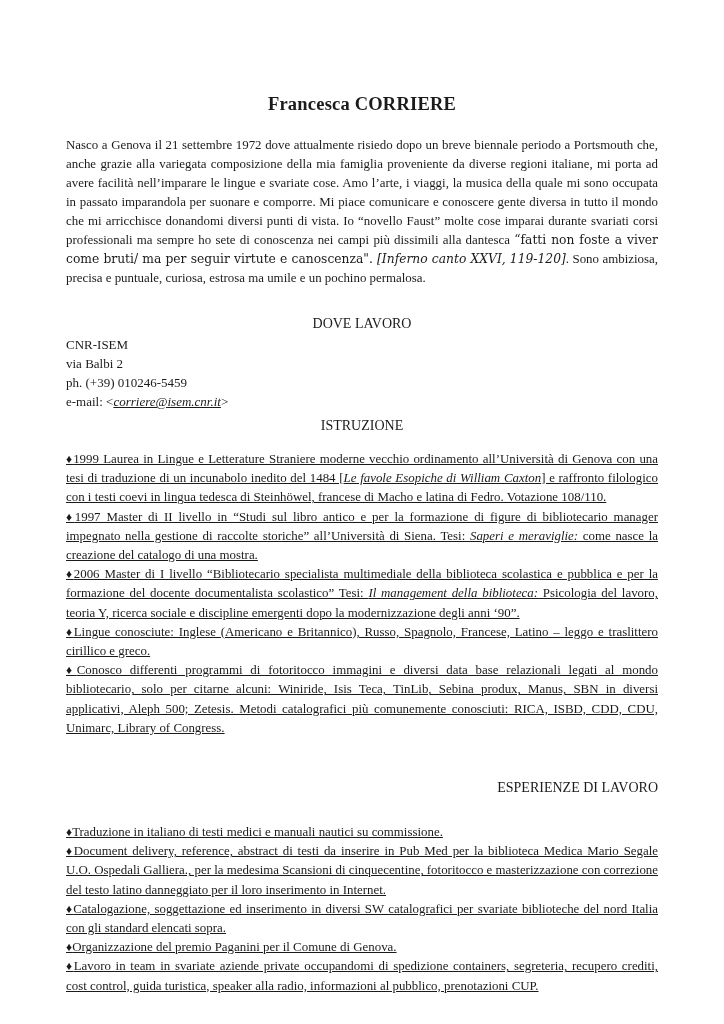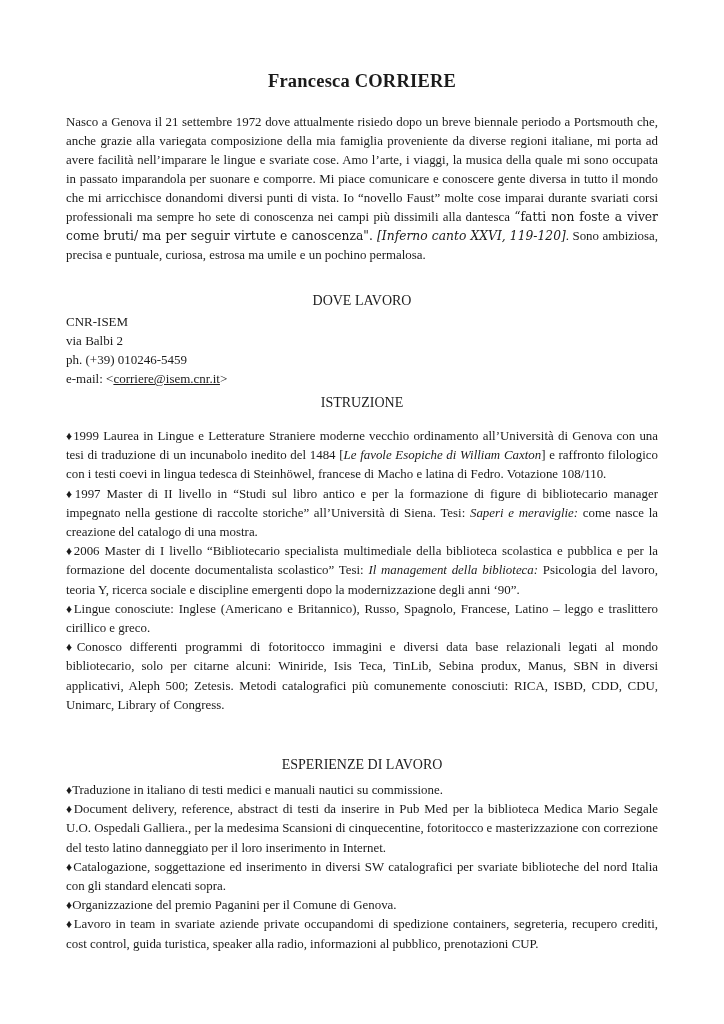--- a/index.html
+++ b/index.html
@@ -12,21 +12,21 @@
     overflow: hidden;
   }
   .page {
     box-sizing: border-box;
     width: 724px;
     height: 1024px;
     padding: 0 66px;
   }
   .title {
     margin: 0;
-    padding-top: 71px;
+    padding-top: 94px;
     text-align: center;
     font-size: 18.5px;
     font-weight: 700;
     letter-spacing: 0.2px;
   }
   .intro {
     margin: 21px 0 0 0;
     text-align: justify;
     font-size: 12.9px;
     line-height: 19px;
@@ -37,36 +37,38 @@
   }
   .italic { font-style: italic; }
   .section-heading {
     margin: 0;
     text-align: center;
     font-size: 14px;
     font-weight: 400;
   }
   .h-dove { margin-top: 28px; margin-bottom: 3px; }
   .h-istruzione { margin-top: 7px; margin-bottom: 16px; }
-  .h-esperienze { margin-top: 42px; margin-bottom: 8px; }
+  .h-esperienze { margin-top: 42px; margin-bottom: 27px; text-align: right; }
   .addr-line {
     margin: 0;
     font-size: 13px;
     line-height: 19px;
   }
   .email {
     color: inherit;
     text-decoration: underline;
     cursor: pointer;
+    font-style: italic;
   }
   .bullet {
     margin: 0;
     text-align: justify;
     font-size: 12.9px;
     line-height: 19.2px;
+    text-decoration: underline;
   }
   .diamond { font-size: 12px; }
 </style>
 </head>
 <body>
 
 <div class="page">
 
   <h1 class="title">Francesca CORRIERE</h1>
 

